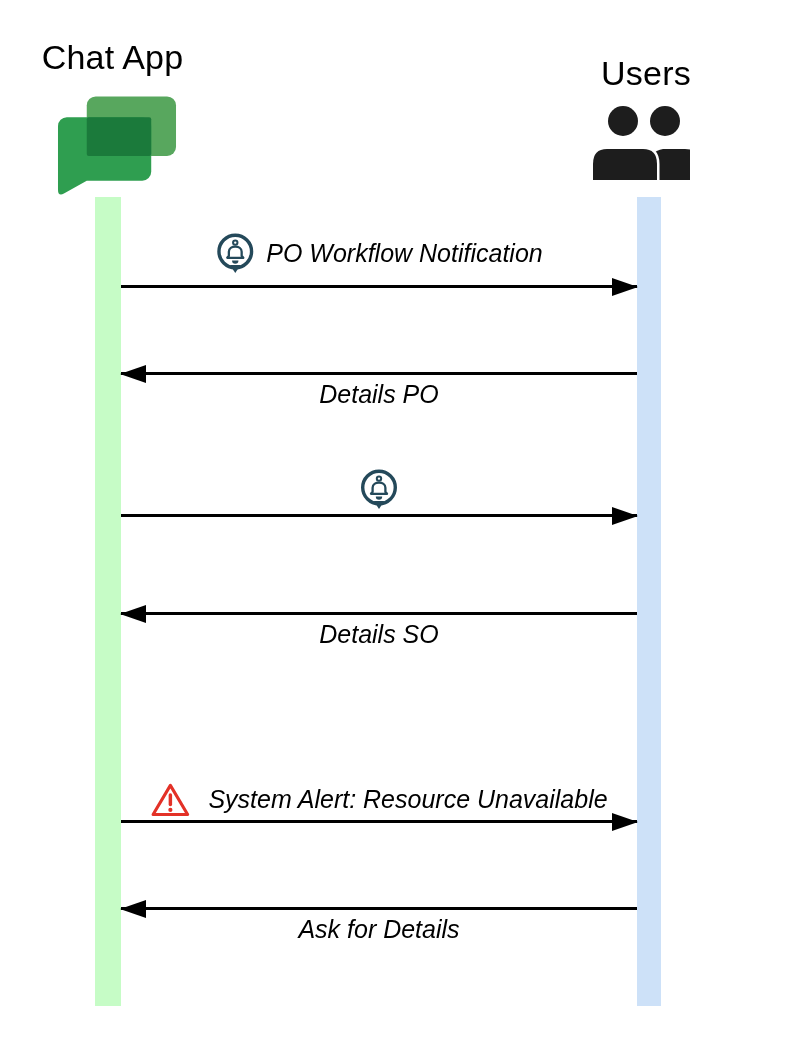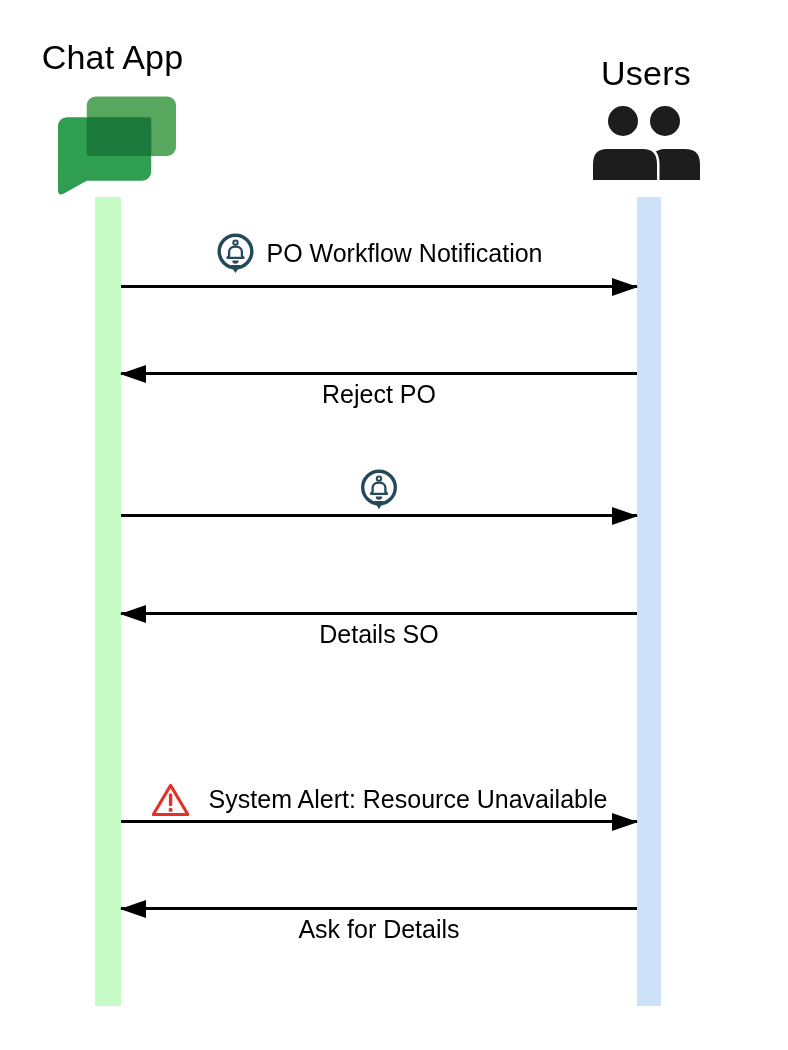--- a/index.html
+++ b/index.html
@@ -1,18 +1,18 @@
 <!DOCTYPE html>
 <html><head>
 <meta charset="utf-8">
 <style>
   html,body { margin:0; padding:0; background:#ffffff; }
   #canvas {
-    position:relative; width:788px; height:1050px; background:#ffffff;
-    font-family:"Liberation Sans", sans-serif; color:#000; overflow:hidden;
+    position:relative; width:642px; height:1050px; background:#ffffff;
+    font-family:"Liberation Sans", sans-serif; color:#000; overflow:hidden;padding-left:48px;
   }
 
   
   .actor { position:absolute; text-align:center; }
   .actor-title { font-size:34px; font-weight:500; letter-spacing:0.2px; white-space:nowrap; }
   #actor-chatapp { left:30px; top:38px; width:165px; }
   #actor-users   { left:566px; top:42px; width:160px;margin-top:12px; }
   #chatapp-logo  { position:absolute; left:57px;  top:94px; }
   #users-logo    { position:absolute; left:592px; top:103px; }
 
@@ -29,21 +29,21 @@
     border-top:9px solid transparent; border-bottom:9px solid transparent;
     border-left:26px solid #000;
   }
   .arrow-left::after {
     content:""; position:absolute; left:-1px; top:50%; transform:translateY(-50%);
     border-top:9px solid transparent; border-bottom:9px solid transparent;
     border-right:26px solid #000;
   }
   .msg-label {
     position:absolute; left:50%; transform:translateX(-50%);
-    display:flex; align-items:center; gap:11px; white-space:nowrap;
+    display:flex; align-items:center; gap:11px; white-space:nowrap;font-style:italic;
   }
   .msg-label.below { top:8px; }
   .msg-text { font-size:25px; line-height:1.15; }
   .msg-icon { display:flex; align-items:center; }
 </style>
 </head>
 <body>
 
 <div id="canvas">
 
@@ -84,21 +84,21 @@
           <path d="M14.7 33 H25.3 L20 41 Z" fill="#24495a"></path>
         </svg>
       </span>
       <span class="msg-text">PO Workflow Notification</span>
     </div>
   </div>
 
   <div class="message" style="top:372px">
     <div class="msg-line arrow-left"></div>
     <div class="msg-label below">
-      <span class="msg-text">Reject PO</span>
+      <span class="msg-text">Details PO</span>
     </div>
   </div>
 
   <div class="message" style="top:514px">
     <div class="msg-line arrow-right"></div>
     <div class="msg-label" style="bottom:6px">
       <span class="msg-icon">
         <svg width="40" height="43" viewBox="0 0 40 43" aria-hidden="true">
           <circle cx="20" cy="19.5" r="16.3" fill="#ffffff" stroke="#24495a" stroke-width="3.4"></circle>
           <circle cx="20" cy="10.6" r="2.2" fill="none" stroke="#24495a" stroke-width="2"></circle>

